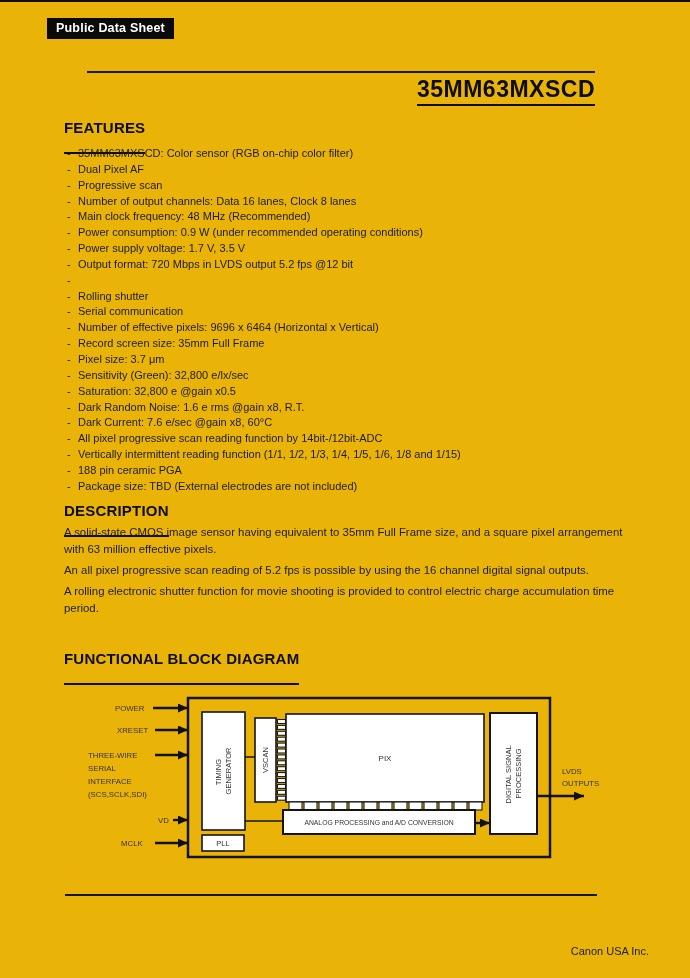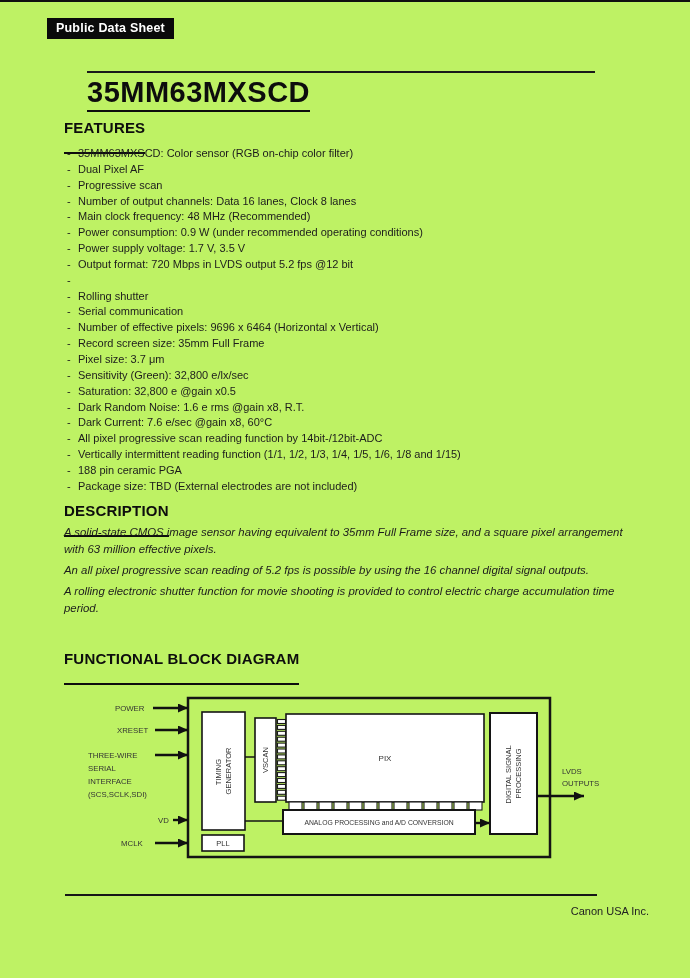--- a/index.html
+++ b/index.html
@@ -1,53 +1,53 @@
 <!DOCTYPE html>
 <html><head>
 <meta charset="utf-8">
 <style>
   html,body{margin:0;padding:0;background:#888;}
   .page{
     position:relative;
     width:690px;height:978px;
-    background:#bef264;
+    background:#eab308;
     font-family:"Liberation Sans", sans-serif;
     color:#1f1f1f;
     overflow:hidden;
     margin:0 auto;
   }
   .top-edge{position:absolute;left:0;top:0;width:690px;height:2px;background:#101010;}
   .badge{
     position:absolute;left:47px;top:18px;
     background:#0a0a0a;color:#ffffff;
     font-size:12.5px;font-weight:bold;
     padding:3px 9px 4px 9px;letter-spacing:0.2px;
   }
   .title-rule{position:absolute;left:87px;top:71px;width:508px;height:2px;background:#1a1a1a;}
   .doc-title{
     position:absolute;left:87px;top:76px;width:508px;
-    text-align:left;font-size:29px;font-weight:bold;color:#0d0d0d;
+    text-align:right;font-size:23px;font-weight:bold;color:#0d0d0d;
     letter-spacing:0.5px;
   }
   .doc-title span{border-bottom:2.5px solid #0d0d0d;padding-bottom:1px;display:inline-block;}
   .sec-heading{
     position:absolute;left:64px;
     font-size:15px;font-weight:bold;color:#0d0d0d;letter-spacing:0.2px;
   }
   .sec-heading span{border-bottom:2px solid #0d0d0d;padding-bottom:16px;display:inline-block;}
   .features-list{position:absolute;left:67px;top:146px;width:575px;}
   .feat{display:flex;font-size:11px;line-height:15.85px;color:#1c1c1c;}
   .feat .dash{width:11px;flex:0 0 11px;}
   .desc{position:absolute;left:64px;top:524px;width:572px;font-size:11.4px;line-height:16.5px;color:#1c1c1c;}
-  .desc p{margin:0 0 4.5px 0;font-style:italic;}
+  .desc p{margin:0 0 4.5px 0;}
   .desc p.last{line-height:17px;}
   .diagram{position:absolute;left:60px;top:690px;}
   .footer-rule{position:absolute;left:65px;top:894px;width:532px;height:1.5px;background:#161616;}
   .footer-text{
-    position:absolute;left:399px;top:905px;width:250px;
+    position:absolute;left:399px;top:945px;width:250px;
     text-align:right;font-size:11px;color:#222;
   }
   svg text{fill:#333333;}
 </style>
 </head>
 <body>
 
 <div class="page">
 
   <div class="top-edge"></div>

